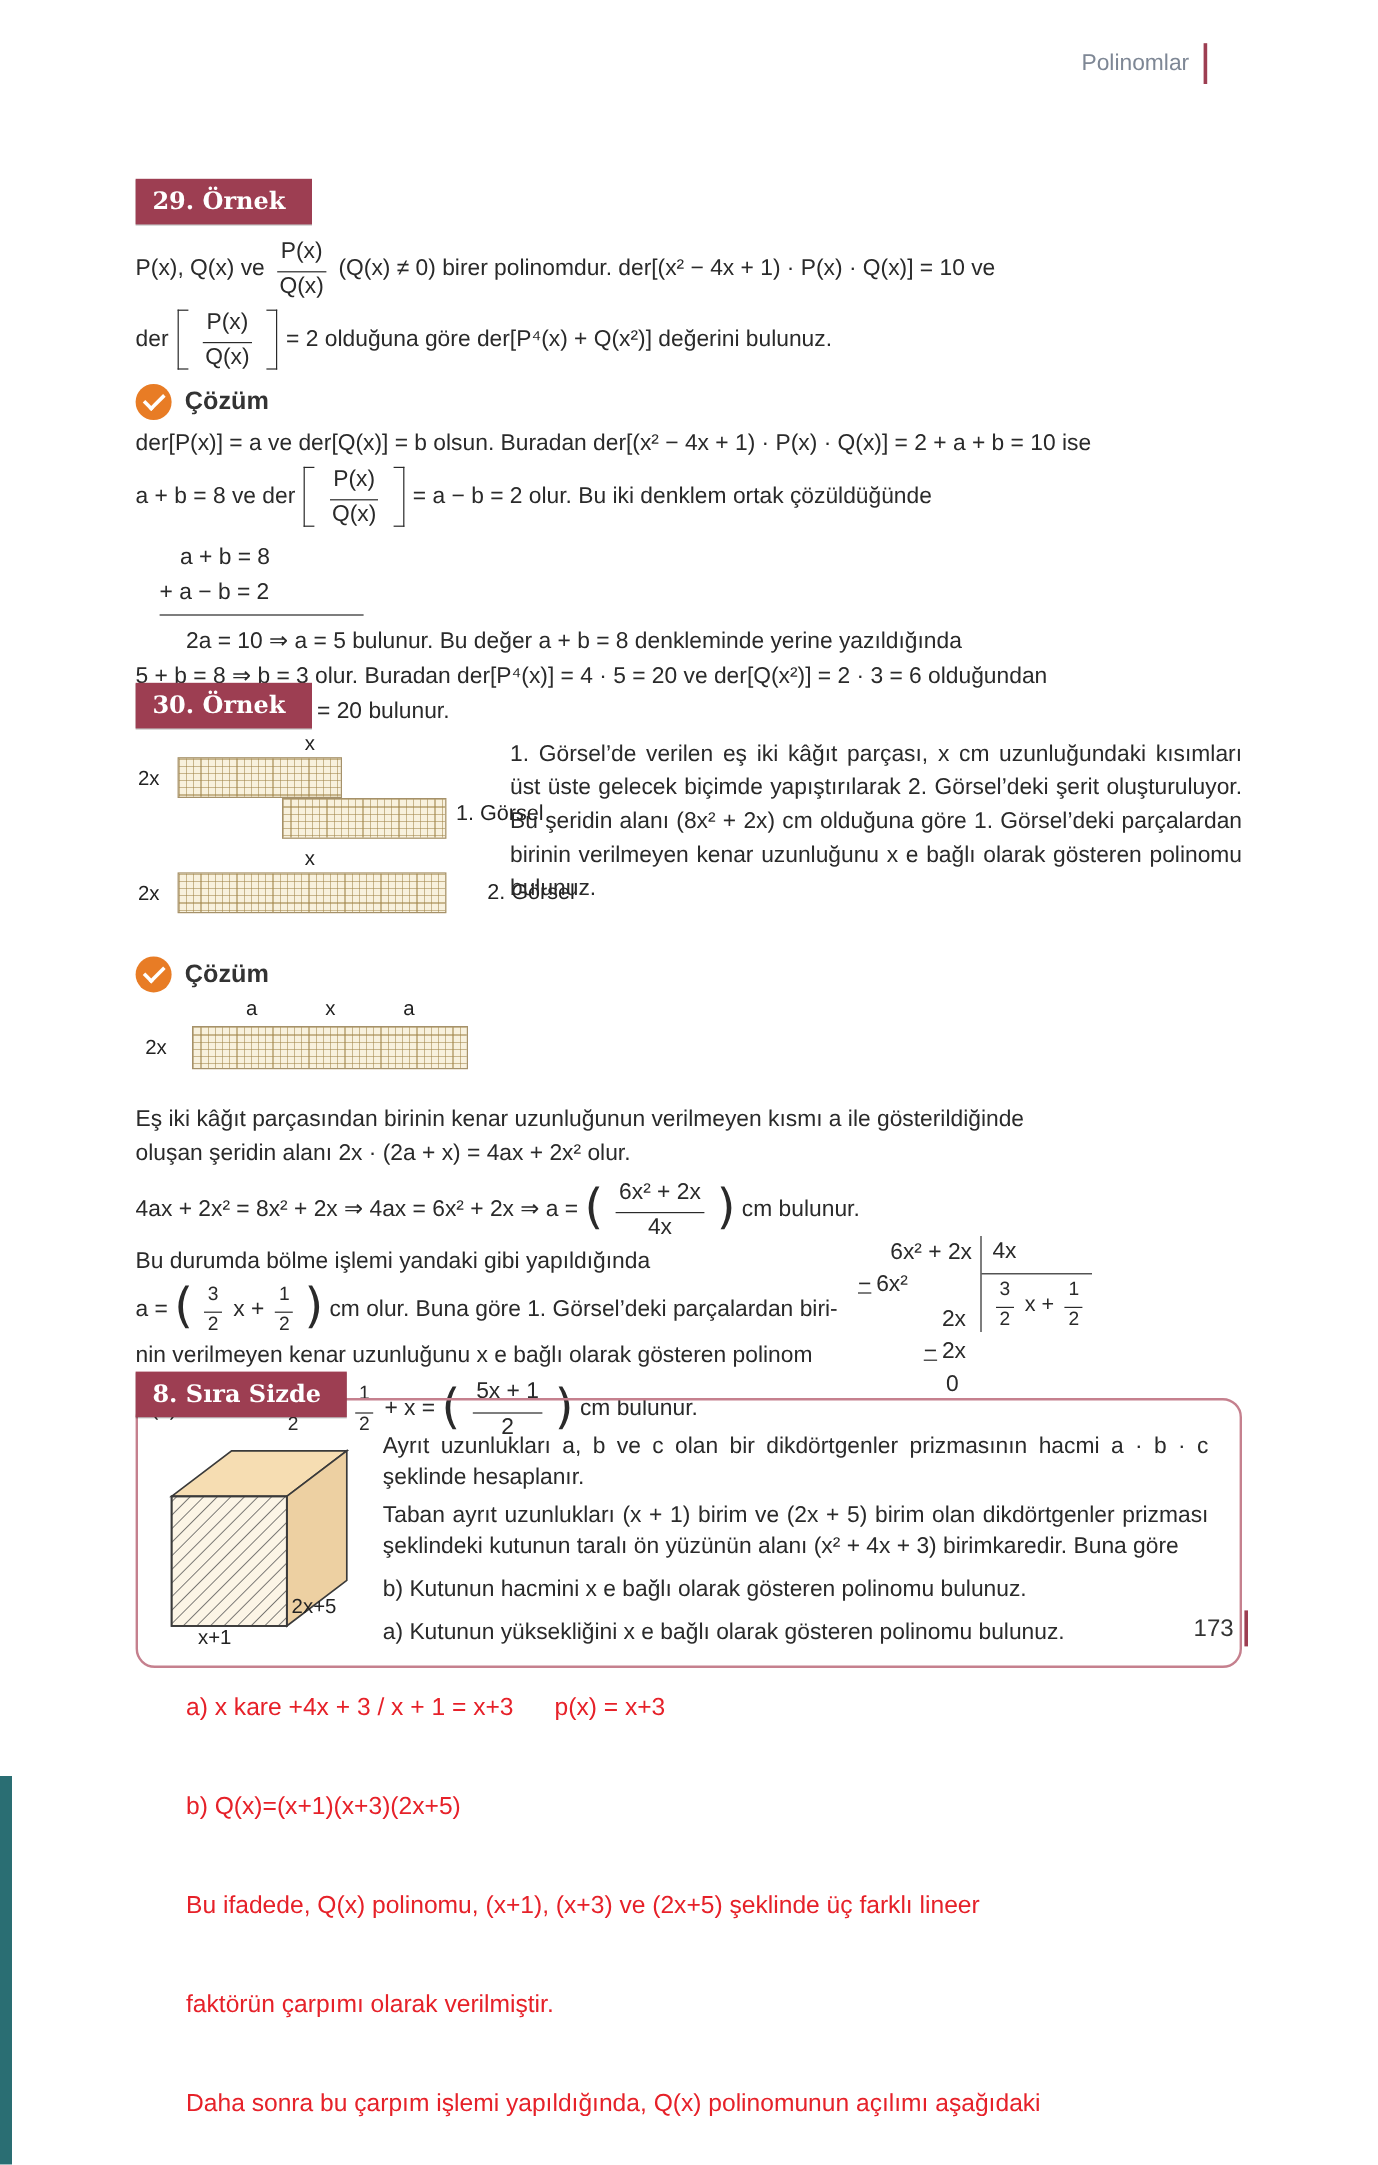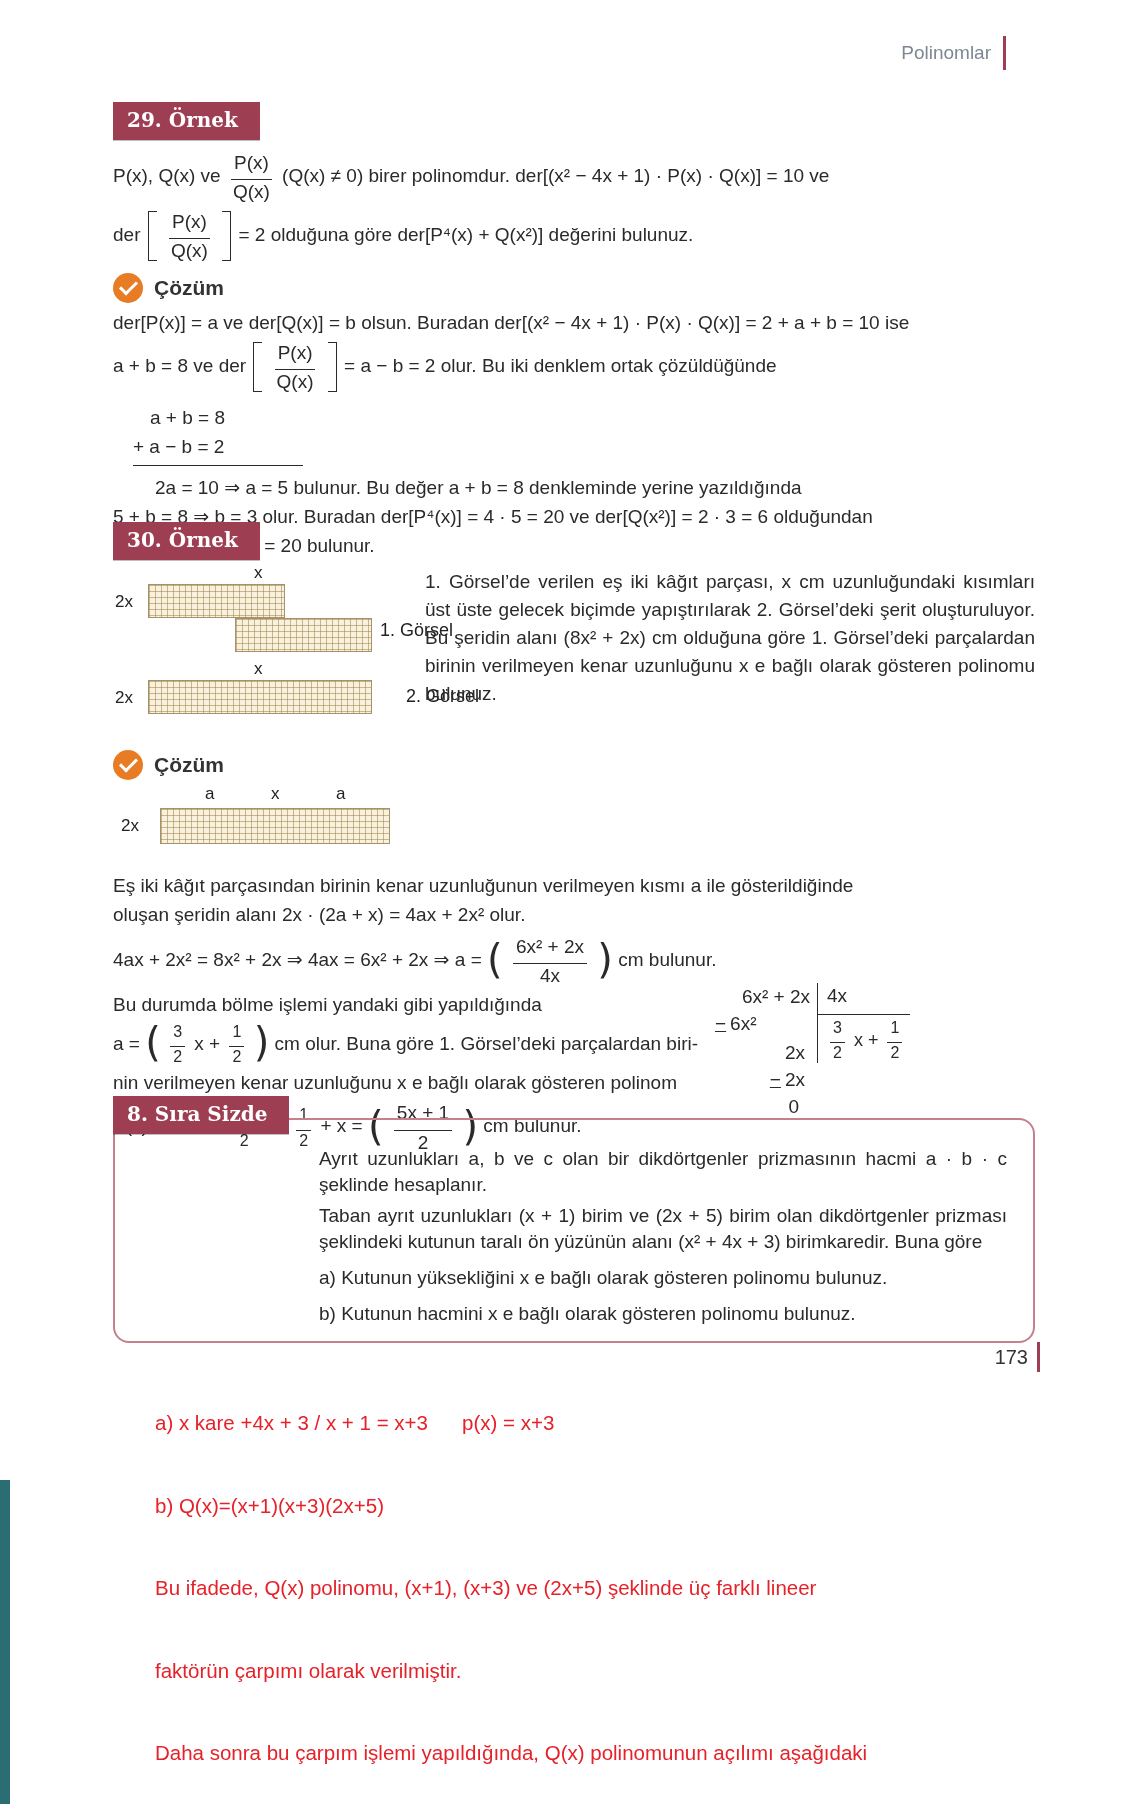--- a/index.html
+++ b/index.html
@@ -13,21 +13,21 @@
   
   .running-head { position:absolute; top:36px; left:0; width:1006px;
     display:flex; justify-content:flex-end; align-items:center; gap:12px;text-align:center; }
   .rh-text { color:#7e8795; font-size:19px; }
   .rh-bar { width:3px; height:34px; background:#9d3e52; }
 
   
   .tab {
     display:inline-block; background:#9d3e52; color:#ffffff;
     font-family:"DejaVu Serif", serif; font-weight:bold; font-size:20px;
-    padding:6px 22px 8px 14px; box-shadow:0 1px 0 rgba(0,0,0,.25);
+    padding:6px 22px 8px 14px; box-shadow:0 1px 0 rgba(0,0,0,.25);margin-top:47px;
   }
 
   section { position:absolute; left:113px; width:922px; }
   .ex29 { top:102px; }
   .ex30 { top:522px; }
   .sira { top:1096px; }
 
   .tline { line-height:27px; margin-top:2px; white-space:nowrap; }
   .indent1 { padding-left:42px; }
 
@@ -263,25 +263,40 @@
           </div>
         </div>
       </div>
     </div>
   </section>
 
   <section class="sira">
     <div class="tab">8. Sıra Sizde</div>
     <div class="sira-box">
 
+      <div class="prism">
+        <svg width="190" height="180" viewBox="0 0 190 180">
+          <defs>
+            <pattern id="hatchP" width="8" height="8" patternUnits="userSpaceOnUse" patternTransform="rotate(45)">
+              <line x1="0" y1="0" x2="0" y2="8" stroke="#4a4a4a" stroke-width="1.2"></line>
+            </pattern>
+          </defs>
+          <polygon points="14,50 64,12 160,12 110,50" fill="#f6ddb2" stroke="#3a3a3a" stroke-width="1.4"></polygon>
+          <polygon points="110,50 160,12 160,120 110,158" fill="#edd0a2" stroke="#3a3a3a" stroke-width="1.4"></polygon>
+          <rect x="14" y="50" width="96" height="108" fill="#fcf5e6" stroke="#3a3a3a" stroke-width="1.4"></rect>
+          <rect x="14" y="50" width="96" height="108" fill="url(#hatchP)" stroke="#3a3a3a" stroke-width="1.4"></rect>
+        </svg>
+        <span class="prism-label" style="left:114px; top:132px;">2x+5</span>
+        <span class="prism-label" style="left:36px; top:158px;">x+1</span>
+      </div>
 
       <p>Ayrıt uzunlukları a, b ve c olan bir dikdörtgenler prizmasının hacmi a · b · c şeklinde hesaplanır.</p>
       <p class="p2">Taban ayrıt uzunlukları (x + 1) birim ve (2x + 5) birim olan dikdörtgenler prizması şeklindeki kutunun taralı ön yüzünün alanı (x² + 4x + 3) birimkaredir. Buna göre</p>
+      <div class="sira-item">b)  Kutunun hacmini x e bağlı olarak gösteren polinomu bulunuz.</div>
       <div class="sira-item">a)  Kutunun yüksekliğini x e bağlı olarak gösteren polinomu bulunuz.</div>
-      <div class="sira-item">b)  Kutunun hacmini x e bağlı olarak gösteren polinomu bulunuz.</div>
     </div>
   </section>
 
   <div class="pageno">
     <span>173</span>
     <span class="pageno-bar"></span>
   </div>
 
   <div class="answers">
     <div>a) x kare +4x + 3 / x + 1 = x+3      p(x) = x+3</div>

